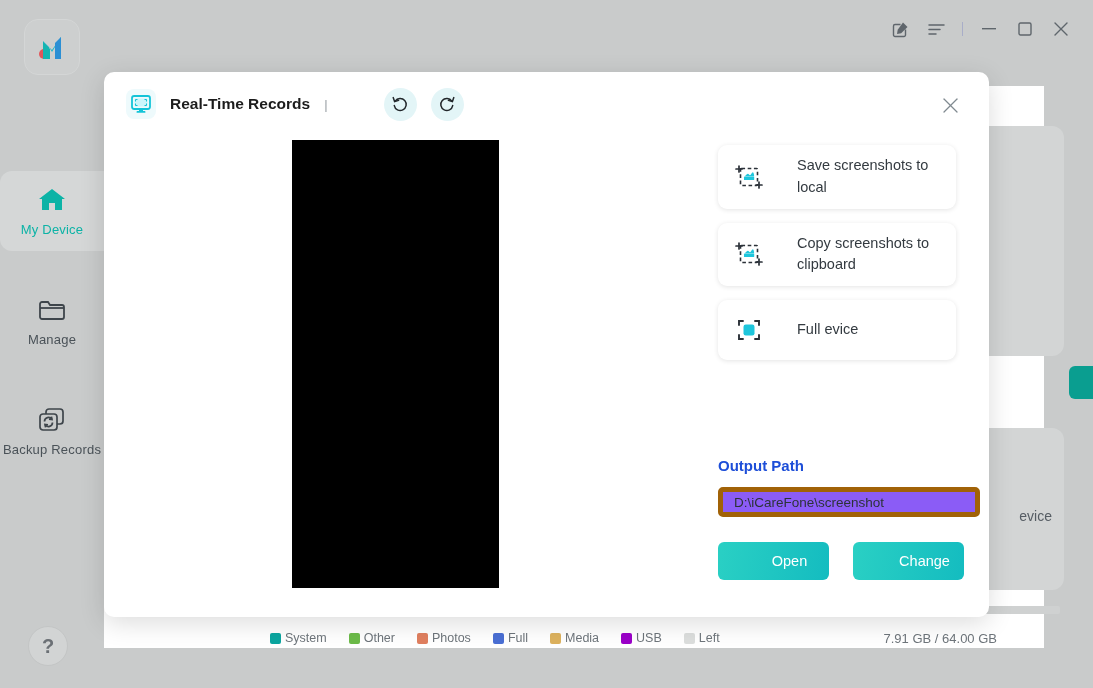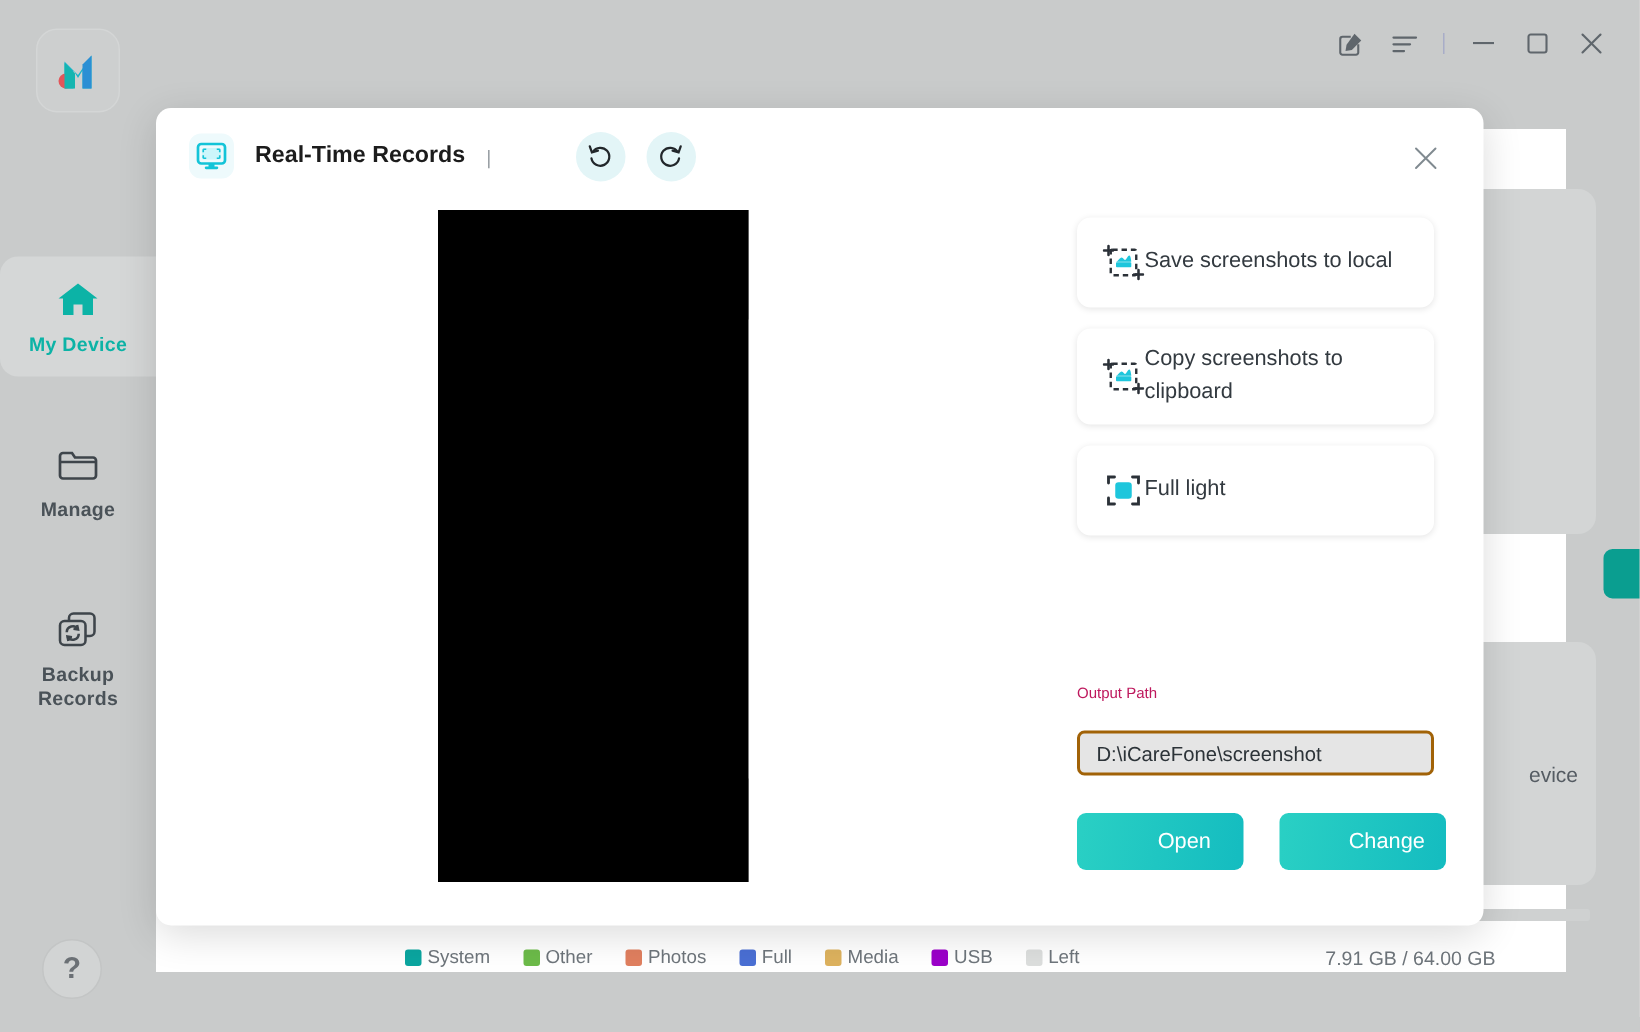--- a/index.html
+++ b/index.html
@@ -35,21 +35,21 @@
   .nav { margin-top: 96px; width: 100%; }
   .nav-item {
     position: relative;
     width: 100%;
     padding: 14px 0 13px;
     display: flex; flex-direction: column; align-items: center;
     gap: 7px;
     cursor: pointer;
   }
   .nav-item .nav-label {
-    font-size: 13px; font-weight: bold; color: #4a5258;
+    font-size: 13px; font-weight: normal; color: #4a5258;
     letter-spacing: .2px; text-align: center; line-height: 16px;
   }
   .nav-item.active {
     background: #d5d7d7;
     border-top-left-radius: 12px;
     border-bottom-left-radius: 12px;
   }
   .nav-item.active .nav-label { color: #0cb3a6; }
   .nav-item + .nav-item { margin-top: 30px; }
   .nav-icon { width: 30px; height: 30px; display:flex; align-items:center; justify-content:center;}
@@ -198,37 +198,37 @@
   }
   .thumb { width: 33px; height: 17px; border-radius: 1px; }
   .thumb-solo { position: absolute; left: 22px; bottom: 0px; width: 34px; height: 24px; }
 
   
   .actions { position: absolute; left: 614px; top: 73px; width: 238px; }
   .act-btn {
     background: #fff; border-radius: 9px;
     box-shadow: 0 1px 5px rgba(0,0,0,.11);
     min-height: 60px;
-    display: flex; align-items: center; gap: 0;
+    display: flex; align-items: center; gap: 34px;
     padding: 10px 14px 10px 17px;
     margin-bottom: 14px;
     cursor: pointer;
   }
   .act-label { font-size: 14.5px; color: #333a40; line-height: 1.5; }
   .act-icon { flex: 0 0 28px; width: 28px; height: 28px; }
 
   .out-label {
     position: absolute; left: 614px; top: 385px;
-    font-size: 10px; font-weight: normal; color: #be185d;
+    font-size: 15px; font-weight: bold; color: #1d4ed8;
   }
   .out-input {
     position: absolute; left: 614px; top: 415px;
-    width: 238px; height: 30px;
-    border: 2px solid #a16207; border-radius: 5px;
-    background: #e5e5e5;
+    width: 262px; height: 30px;
+    border: 5px solid #a16207; border-radius: 5px;
+    background: #8b5cf6;
     font-size: 13.5px; color: #2c3338;
     padding: 0 11px;
     font-family: "Liberation Sans", sans-serif;
     outline: none;
   }
   .btn-row { position: absolute; left: 614px; top: 470px; display: flex; gap: 24px; }
   .pill {
     width: 111px; height: 38px; border: none; border-radius: 6px;
     background: linear-gradient(100deg, #2ad0c4 0%, #14bcc0 100%);
     color: #fff; font-size: 14.5px; cursor: pointer;
@@ -454,21 +454,21 @@
       <div class="act-btn">
         <span class="act-icon">
           <svg width="28" height="28" viewBox="0 0 28 28" fill="none" stroke="#2b3138" stroke-width="1.9" stroke-linecap="round">
             <path d="M4 9 V5 H8"></path>
               <path d="M20 5 H24 V9"></path>
               <path d="M24 19 V23 H20"></path>
               <path d="M8 23 H4 V19"></path>
             <rect x="8.5" y="8.5" width="11" height="11" rx="2.2" fill="#1ec6dc" stroke="none"></rect>
           </svg>
         </span>
-        <span class="act-label">Full light</span>
+        <span class="act-label">Full evice</span>
       </div>
     </div>
 
     <div class="out-label">Output Path</div>
     <input class="out-input" value="D:\iCareFone\screenshot" placeholder="Output path" style="">
 
     <div class="btn-row">
       <button class="pill">Open</button>
       <button class="pill">Change</button>
     </div>

